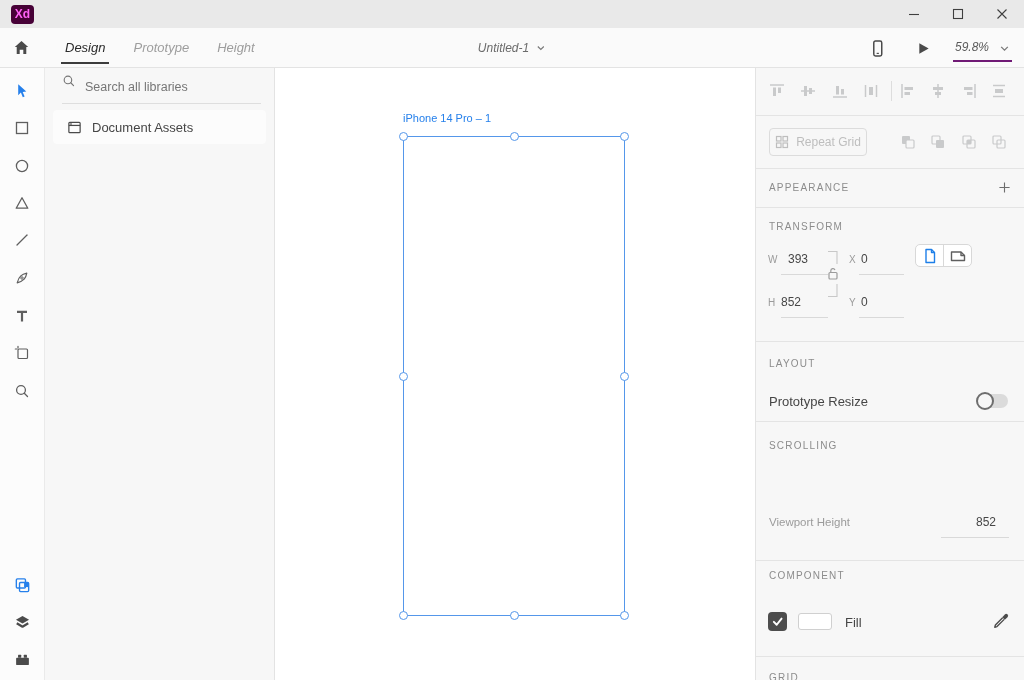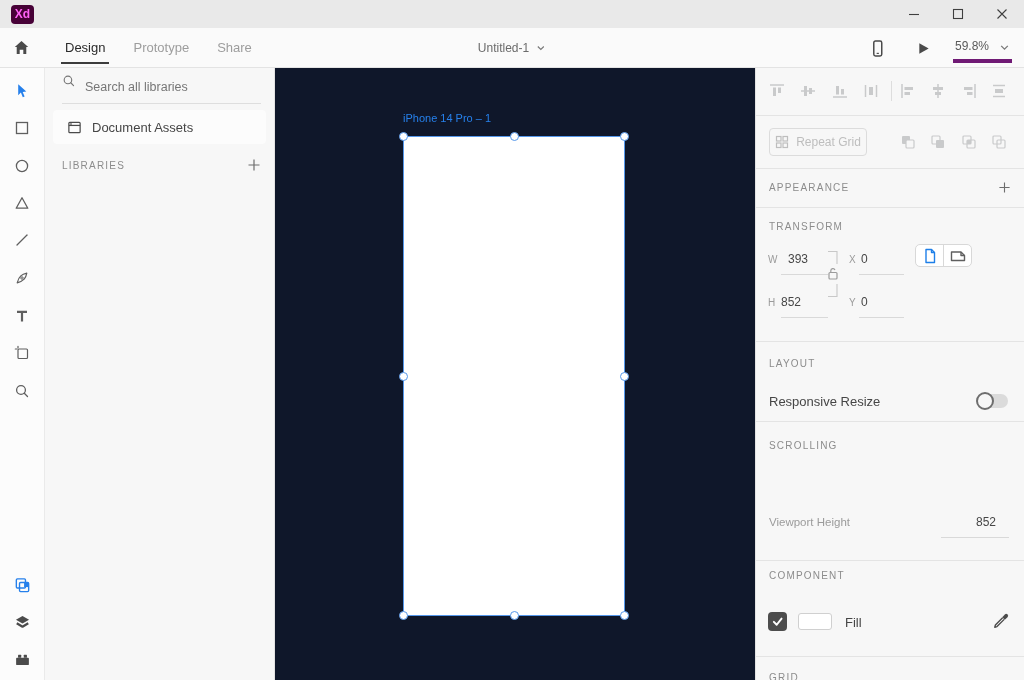--- a/index.html
+++ b/index.html
@@ -13,33 +13,33 @@
   .xd-logo { width:23px; height:19px; margin-left:11px; border-radius:4px;
     background:#470137; color:#FF61F6; font-size:12px; font-weight:700;
     display:flex; align-items:center; justify-content:center; }
   .menus { display:flex; margin-left:27px; }
   .menu-item { padding:0 14px; font-size:12px; color:#2B2B2B; line-height:28px; cursor:default; }
   .win-controls { margin-left:auto; display:flex; }
   .win-btn { width:44px; height:28px; display:flex; align-items:center; justify-content:center; color:#3F3F3F; }
 
   
   .toolbar2 { position:absolute; top:28px; left:0; width:1024px; height:40px;
-    background:#FAFAFA; border-bottom:1px solid #E3E3E3; }
+    background:#FAFAFA; border-bottom:1px solid #E3E3E3;font-style:italic; }
   .home-btn { position:absolute; left:13px; top:11px; color:#4A4A4A; }
   .tabs { position:absolute; left:63px; top:0; height:40px; display:flex; gap:24px; align-items:center; }
   .tab { font-size:13px; color:#9D9D9D; position:relative; height:40px; line-height:40px; padding:0 2px; }
   .tab.active { color:#2B2B2B; }
   .tab.active::after { content:""; position:absolute; left:-2px; right:-2px; bottom:4px; height:2px; background:#3C3C3C; }
   .doc-title { position:absolute; left:50%; top:0; transform:translateX(-50%); height:40px;
     display:flex; align-items:center; gap:7px; color:#6B6B6B; font-size:12px; }
   .tb-right { position:absolute; right:0; top:0; height:40px; display:flex; align-items:center; }
   .phone-btn { margin-right:30px; color:#4A4A4A; display:flex; }
   .play-btn { margin-right:22px; color:#4A4A4A; display:flex; }
   .zoom-ctl { display:flex; align-items:flex-end; gap:10px; color:#5A5A5A; font-size:12px;
-    border-bottom:4px solid #701a75; padding:5px 2px 6px 2px; margin-right:12px; }
+    border-bottom:2px solid #701a75; padding:5px 2px 6px 2px; margin-right:12px; }
 
   
   .toolstrip { position:absolute; top:68px; left:0; bottom:0; width:45px;
     background:#FCFCFC; border-right:1px solid #EAEAEA; }
   .tool { position:absolute; left:0; width:44px; height:30px; display:flex;
     align-items:center; justify-content:center; color:#5F5F5F; }
   .tool.blue { color:#2680EB; }
   .tool.dark { color:#4B4B4B; }
 
   
@@ -52,21 +52,21 @@
   .search-row input::placeholder { color:#767676; opacity:1; }
   .doc-assets { position:absolute; top:42px; left:8px; right:8px; height:34px;
     background:#FCFCFC; border-radius:4px; display:flex; align-items:center;
     padding-left:14px; gap:10px; font-size:13px; color:#464646; }
   .libraries-row { position:absolute; top:86px; left:17px; right:13px; height:22px;
     display:flex; align-items:center; justify-content:space-between; }
   .sec-label { font-size:10px; letter-spacing:1.2px; color:#8C8C8C; }
   .plus-icon { color:#6E6E6E; display:flex; }
 
   
-  .canvas { position:absolute; top:68px; left:275px; width:480px; bottom:0; background:#0f172a; }
+  .canvas { position:absolute; top:68px; left:275px; width:480px; bottom:0; background:#ffffff; }
   .artboard-label { position:absolute; left:128px; top:44px; font-size:11px; color:#2680EB; }
   .artboard { position:absolute; left:128px; top:68px; width:222px; height:480px;
     background:#FFFFFF; border:1px solid #5597EA; }
   .handle { position:absolute; width:9px; height:9px; border-radius:50%; background:#FFFFFF;
     border:1.5px solid #5597EA; }
 
   
   .inspector { position:absolute; top:68px; left:755px; width:269px; bottom:0;
     background:#F7F7F7; border-left:1px solid #E3E3E3; }
   .divider { position:absolute; left:0; right:0; height:1px; background:#E4E4E4; }
@@ -127,21 +127,21 @@
 
 <div class="toolbar2">
   <span class="home-btn">
     <svg width="17" height="17" viewBox="0 0 16 16">
         <path d="M8 1.8 L14.3 7.6 H12.5 V14 H9.7 V10.1 H6.3 V14 H3.5 V7.6 H1.7 Z" fill="currentColor"></path>
       </svg>
   </span>
   <div class="tabs">
     <span class="tab active">Design</span>
     <span class="tab">Prototype</span>
-    <span class="tab">Share</span>
+    <span class="tab">Height</span>
   </div>
   <div class="doc-title">
     <span>Untitled-1</span>
     <span class="chev">
       <svg width="10" height="10" viewBox="0 0 10 10">
           <path d="M2 3.5 L5 6.5 L8 3.5" fill="none" stroke="currentColor" stroke-width="1.2"></path>
         </svg>
     </span>
   </div>
   <div class="tb-right">
@@ -246,28 +246,20 @@
       </svg>
     <input type="text" placeholder="Search all libraries" style="">
   </div>
   <div class="doc-assets">
     <svg width="15" height="15" viewBox="0 0 16 16">
         <rect x="2" y="2.5" width="12" height="11" rx="1" fill="none" stroke="#4A4A4A" stroke-width="1.3"></rect>
         <path d="M2 5.8 H14" stroke="#4A4A4A" stroke-width="1.3"></path>
         <path d="M3.5 4.2 H5" stroke="#4A4A4A" stroke-width="1.6"></path>
       </svg>
     <span>Document Assets</span>
-  </div>
-  <div class="libraries-row">
-    <span class="sec-label">LIBRARIES</span>
-    <span class="plus-icon">
-      <svg width="14" height="14" viewBox="0 0 14 14">
-          <path d="M7 1.5 V12.5 M1.5 7 H12.5" stroke="currentColor" stroke-width="1.2"></path>
-        </svg>
-    </span>
   </div>
 </div>
 
 <div class="canvas">
   <div class="artboard-label">iPhone 14 Pro – 1</div>
   <div class="artboard">
     <span class="handle" style="left:-5px;top:-5px"></span>
     <span class="handle" style="left:106px;top:-5px"></span>
     <span class="handle" style="right:-5px;top:-5px"></span>
     <span class="handle" style="left:-5px;top:235px"></span>
@@ -417,21 +409,21 @@
 
   <span class="flabel" style="left:12px;top:229px">H</span>
   <span class="fval" style="left:25px;top:227px">852</span>
   <span class="funderline" style="left:25px;top:249px;width:47px"></span>
   <span class="flabel" style="left:93px;top:229px">Y</span>
   <span class="fval" style="left:105px;top:227px">0</span>
   <span class="funderline" style="left:103px;top:249px;width:45px"></span>
   <div class="divider" style="top:273px"></div>
 
   <span class="insp-header sec-label" style="top:290px">LAYOUT</span>
-  <span class="row-label" style="left:13px;top:326px">Responsive Resize</span>
+  <span class="row-label" style="left:13px;top:326px">Prototype Resize</span>
   <span class="toggle">
     <span class="toggle-knob"></span>
   </span>
   <div class="divider" style="top:353px"></div>
 
   <span class="insp-header sec-label" style="top:372px">SCROLLING</span>
   <span class="abs" style="left:13px;top:448px;font-size:11.5px;color:#9B9B9B">Viewport Height</span>
   <span class="fval" style="right:28px;left:auto;top:447px">852</span>
   <span class="funderline" style="left:185px;top:469px;width:68px"></span>
   <div class="divider" style="top:492px"></div>

